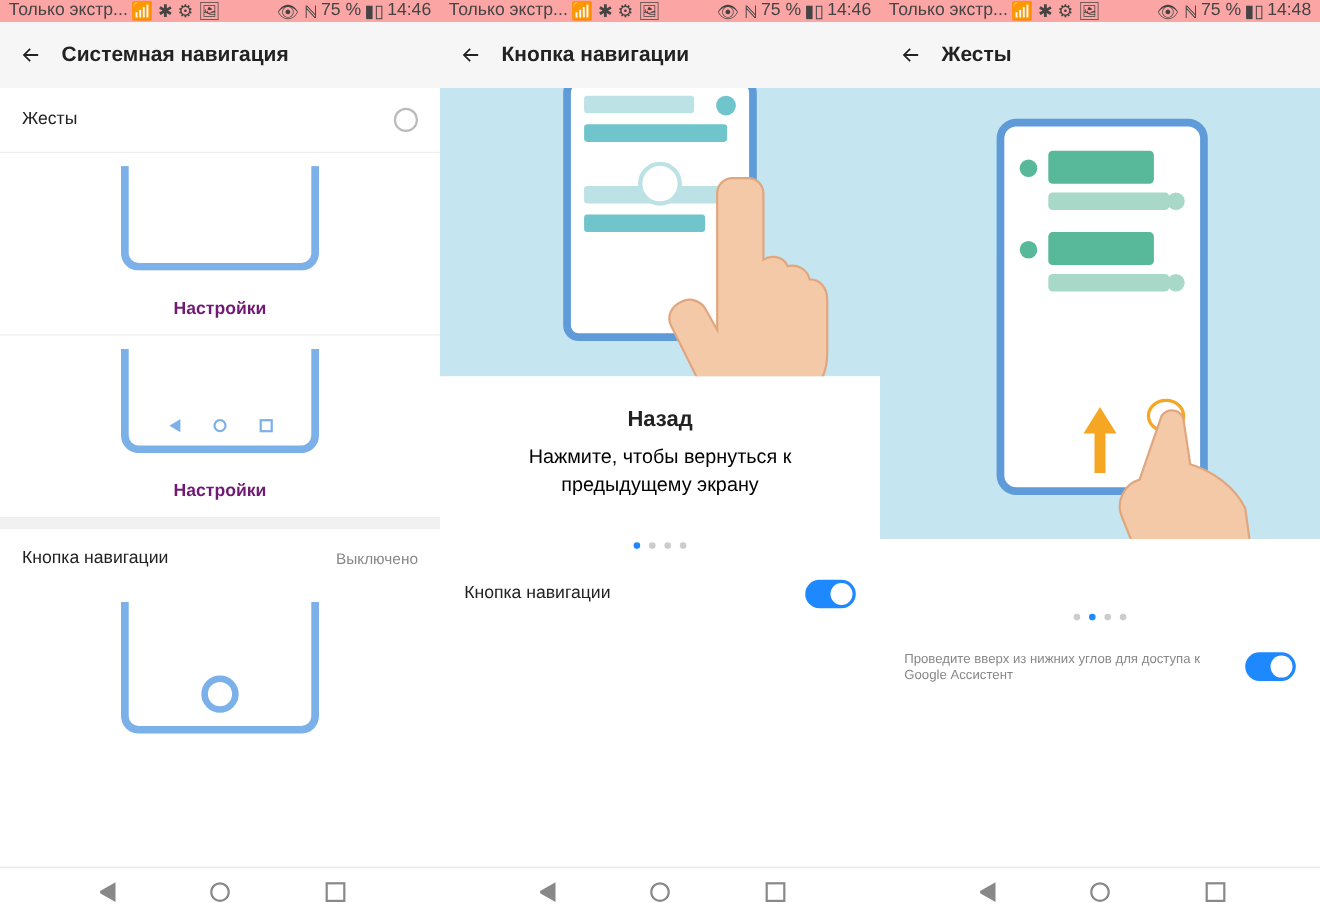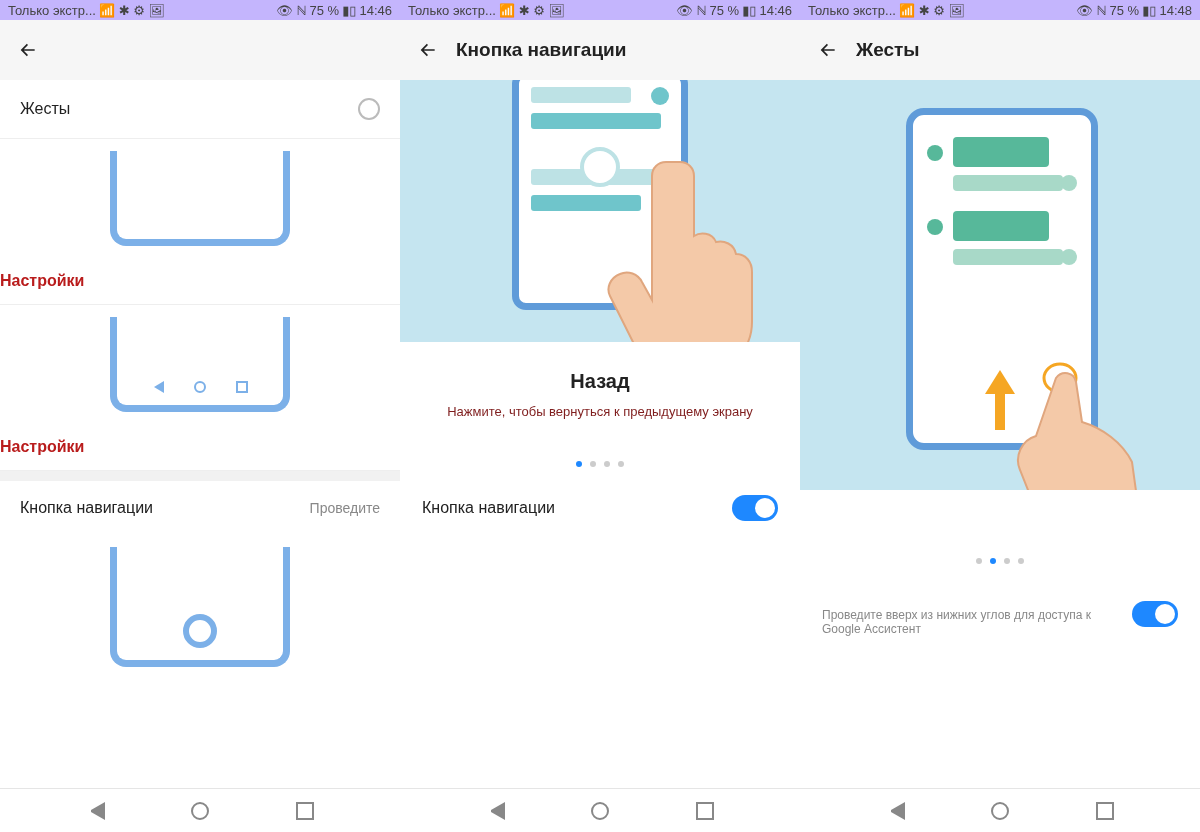--- a/index.html
+++ b/index.html
@@ -1,57 +1,57 @@
 <!DOCTYPE html>
 <html><head>
 <meta charset="utf-8">
 <style>
 *{box-sizing:border-box;margin:0;padding:0;font-family:Arial,sans-serif}
 body{display:flex;width:1200px;height:832px;background:#fff}
 .screen{width:400px;height:832px;display:flex;flex-direction:column;background:#fff;position:relative}
-.statusbar{height:20px;display:flex;justify-content:space-between;padding:0 8px;font-size:13px;color:#444;background:#c4b5fd}
+.statusbar{height:20px;display:flex;justify-content:space-between;padding:0 8px;font-size:16px;color:#444;background:#fca5a5}
 .statusbar .left,.statusbar .right{display:flex;align-items:center;gap:3px}
 .titlebar{height:60px;display:flex;align-items:center;gap:18px;padding:0 18px;background:#f6f6f6}
 .back-arrow{width:20px;height:20px;cursor:pointer}
 .title{font-size:19px;font-weight:700;color:#222}
 .content{flex:1;overflow:hidden;display:flex;flex-direction:column}
 .option{padding:18px 20px;display:flex;align-items:center;justify-content:space-between;border-bottom:1px solid #eee}
 .option-label{font-size:16px;color:#222}
 .option-value{font-size:14px;color:#888}
 .radio{width:22px;height:22px;border:2px solid #bbb;border-radius:50%}
 .radio.selected{border:6px solid #1e88ff;background:#fff}
 .illustration{display:flex;justify-content:center;padding:12px 0}
 .phone-frame{width:180px;height:95px;border:7px solid #7cb0e8;border-top:none;border-radius:0 0 16px 16px;position:relative;display:flex;align-items:flex-end;justify-content:center;padding-bottom:12px}
 .phone-frame.tall{height:120px}
 .nav3{display:flex;gap:30px}
 .nav3 span{width:12px;height:12px;display:inline-block}
 .tri{width:0;height:0;border-top:6px solid transparent;border-bottom:6px solid transparent;border-right:10px solid #7cb0e8}
 .cir{border:2px solid #7cb0e8;border-radius:50%}
 .sq{border:2px solid #7cb0e8}
 .big-circle{width:34px;height:34px;border:6px solid #7cb0e8;border-radius:50%}
-.settings-link{text-align:left;color:#b91c1c;font-size:16px;font-weight:600;padding:14px 0;border-bottom:1px solid #eee}
+.settings-link{text-align:center;color:#701a75;font-size:16px;font-weight:600;padding:14px 0;border-bottom:1px solid #eee}
 .spacer-gray{height:10px;background:#f1f1f1}
 .hero{height:262px;background:#c5e5f0;position:relative;overflow:hidden}
 .hero-phone{position:absolute;left:112px;top:-10px;width:176px;height:240px;border:7px solid #5f9bd9;border-radius:14px;background:#fff}
 .hero-phone .row{height:16px;background:#6fc5cb;margin:10px 12px;border-radius:3px}
 .hero-phone .row.light{background:#bde2e5}
 .hero-phone .dot{width:18px;height:18px;background:#6fc5cb;border-radius:50%;position:absolute}
 .hero-phone .circle-mid{position:absolute;left:50%;top:70px;transform:translateX(-50%);width:40px;height:40px;border:4px solid #bde2e5;border-radius:50%;background:#fff}
 .finger2{position:absolute;right:30px;bottom:-30px;width:180px;height:220px}
 .hero3 .arrow-up{position:absolute;left:50%;bottom:60px;transform:translateX(-50%)}
 .desc-block{padding:28px 22px;text-align:center}
 .desc-title{font-size:20px;font-weight:700;color:#222;margin-bottom:10px}
-.desc-text{font-size:13px;color:#7f1d1d;line-height:1.4}
+.desc-text{font-size:18px;color:#000000;line-height:1.4}
 .desc-text.left{text-align:left}
 .dots{display:flex;justify-content:center;gap:8px;padding:12px 0}
 .dots span{width:6px;height:6px;border-radius:50%;background:#ccc}
 .dots span.active{background:#1e88ff}
 .toggle-row{display:flex;align-items:center;justify-content:space-between;padding:16px 22px}
 .toggle-label{font-size:16px;color:#222}
-.toggle-sub{font-size:12px;color:#888;margin-top:16px;max-width:270px}
+.toggle-sub{font-size:12px;color:#888;margin-top:0;max-width:270px}
 .switch{width:46px;height:26px;background:#1e88ff;border-radius:13px;position:relative;cursor:pointer}
 .switch::after{content:"";position:absolute;right:3px;top:3px;width:20px;height:20px;background:#fff;border-radius:50%}
 .navbar{height:44px;border-top:1px solid #e5e5e5;display:flex;align-items:center;justify-content:space-evenly}
 .navbar .nb{width:18px;height:18px}
 .nb-tri{width:0;height:0;border-top:8px solid transparent;border-bottom:8px solid transparent;border-right:14px solid #888}
 .nb-cir{border:2px solid #888;border-radius:50%}
 .nb-sq{border:2px solid #888}
 .hero3{height:410px;background:#c5e5f0;position:relative;overflow:hidden}
 .hero3 .phone3{position:absolute;left:106px;top:28px;width:192px;height:342px;border:7px solid #5f9bd9;border-radius:18px;background:#fff}
 .hero3 .bubble{position:absolute;background:#57b89a;border-radius:4px}
@@ -71,20 +71,21 @@
         <span>👁 ℕ</span>
         <span>75 %</span>
         <span>▮▯</span>
         <span>14:46</span>
       </div>
   </div>
   <div class="titlebar">
     <svg class="back-arrow" viewBox="0 0 24 24">
         <path d="M20 11H7l5-5-1.4-1.4L3.2 12l7.4 7.4L12 18l-5-5h13z" fill="#222"></path>
       </svg>
+    <div class="title">Системная навигация</div>
   </div>
   <div class="content">
     <div class="option">
       <span class="option-label">Жесты</span>
       <span class="radio"></span>
     </div>
     <div class="illustration">
       <div class="phone-frame"></div>
     </div>
     <div class="settings-link">Настройки</div>
@@ -96,21 +97,21 @@
           <span class="cir"></span>
           <span class="sq"></span>
         </div>
       </div>
     </div>
     <div class="settings-link">Настройки</div>
     <div class="spacer-gray"></div>
 
     <div class="option" style="border-bottom:none">
       <span class="option-label">Кнопка навигации</span>
-      <span class="option-value">Проведите</span>
+      <span class="option-value">Выключено</span>
     </div>
     <div class="illustration">
       <div class="phone-frame tall">
         <div class="big-circle"></div>
       </div>
     </div>
   </div>
   <div class="navbar">
     <span class="nb nb-tri"></span>
     <span class="nb nb-cir"></span>

